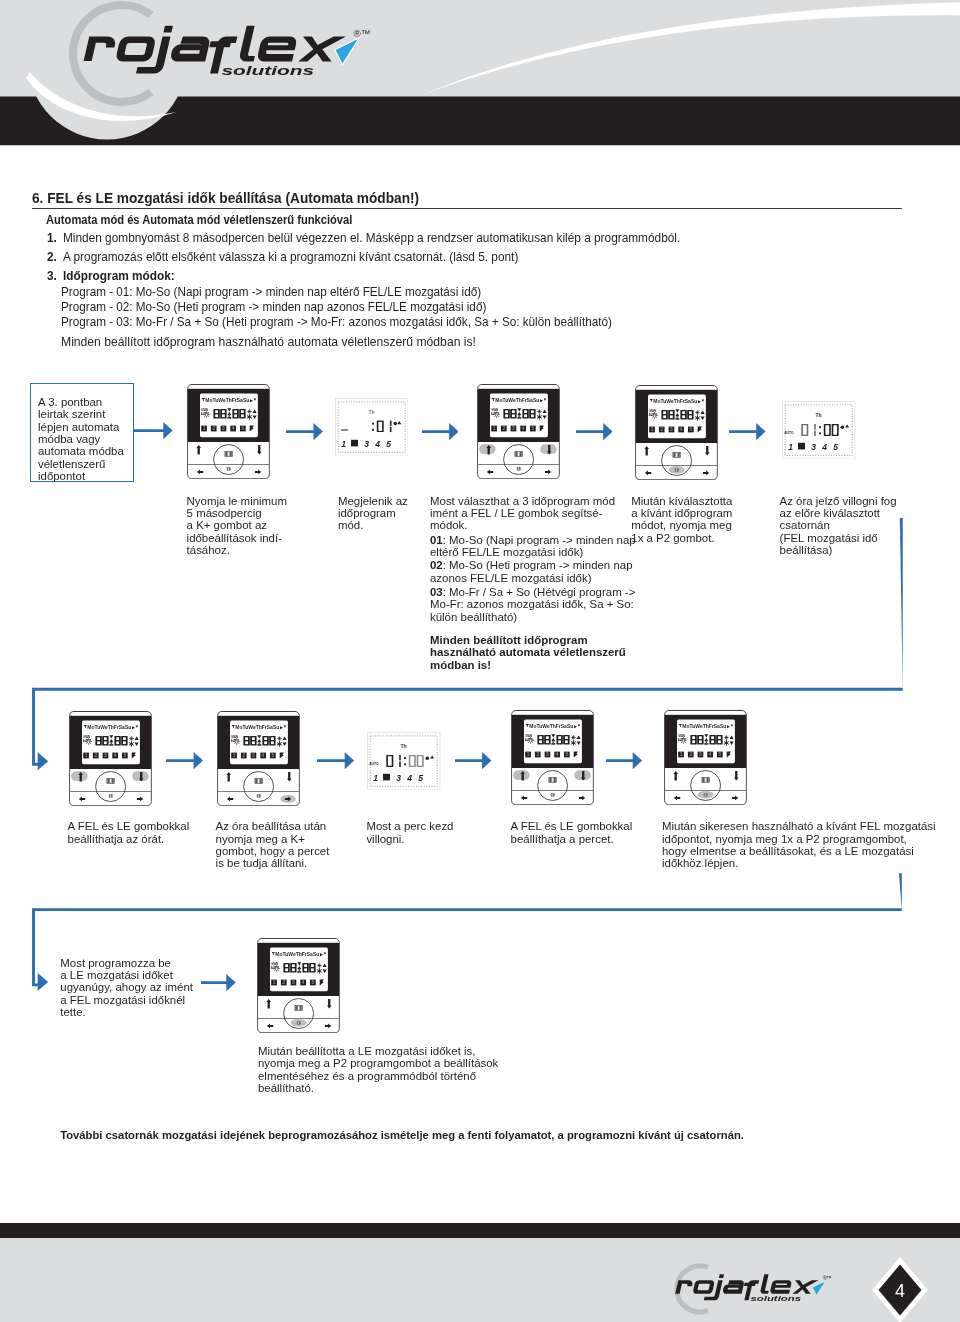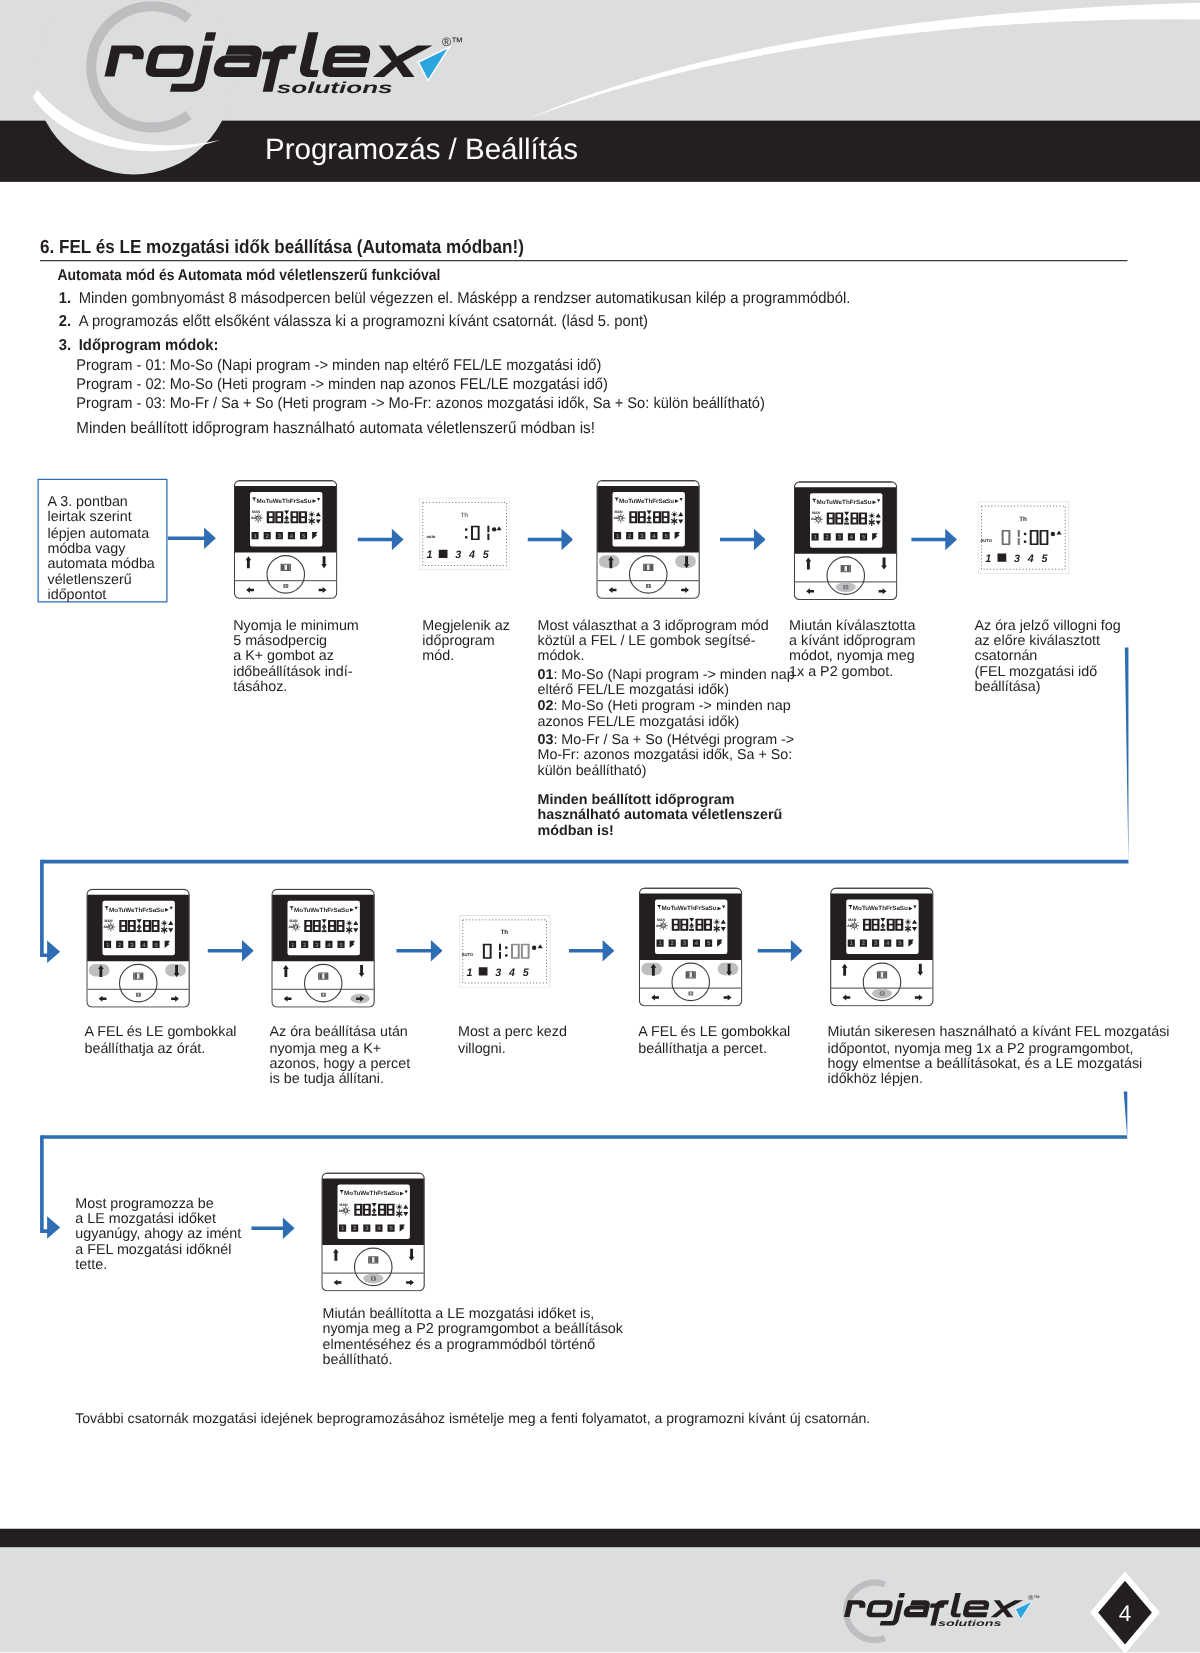--- a/index.html
+++ b/index.html
@@ -83,21 +83,20 @@
         <path d="M152,19 a9,9 0 0 1 9,-9 h13 v7.6 h-10.5 a2.3,2.3 0 0 0 -2.3,2.3 v33.6 h-9.2 z"></path>
         <rect x="144" y="15.6" width="24" height="7.2"></rect>
         <path d="M182,-2.5 h9.4 v33.5 a2,2 0 0 0 2,2 h6.5 v6.5 h-9 a9,9 0 0 1 -9,-9 z"></path>
         <path d="M212,10 h24 a9,9 0 0 1 9,9 v7.3 h-33 v2 a2.3,2.3 0 0 0 2.3,2.3 h30.7 v8.9 h-33 a9,9 0 0 1 -9,-9 v-11.5 a9,9 0 0 1 9,-9 z M212,17.3 h22 a2,2 0 0 1 2,2 v1.2 h-24 z" fill-rule="evenodd"></path>
         <path d="M251,10 h10.6 l9,10.2 l16.5,-10.2 h14.5 l-24.4,15.1 l14.3,14.4 h-10.6 l-9,-9.8 l-9,9.8 h-10.6 l14.3,-14.4 z"></path>
       </g>
       <path d="M324.0,11.5 L295.0,25.5 L304.0,43.0 Z" fill="#2ba5dd" stroke="#ffffff" stroke-width="1.3"></path>
       <text x="161.9" y="54.9" font-family="Liberation Sans,sans-serif" font-size="15" font-weight="bold" font-style="italic" fill="#231f20" textLength="108.9" lengthAdjust="spacingAndGlyphs">solutions</text>
       <text x="317.2" y="10.1" font-family="Liberation Sans,sans-serif" font-size="11.5" fill="#231f20">®™</text>
     </svg>
-    <div class="hdr-title">Programozás / Beállítás</div>
   </div>
 
   <div id="intro">
     <div class="sec-title">6. FEL és LE mozgatási idők beállítása (Automata módban!)</div>
     <div class="sec-rule"></div>
     <div class="sub-title">Automata mód és Automata mód véletlenszerű funkcióval</div>
 
     <div class="num" style="left:47px;top:231px">1.</div>
     <div class="itxt" style="left:63px;top:231px">Minden gombnyomást 8 másodpercen belül végezzen el. Másképp a rendzser automatikusan kilép a programmódból.</div>
     <div class="num" style="left:47px;top:249.5px">2.</div>
@@ -532,21 +531,21 @@
         <span class="cl">időbeállítások indí-</span>
         <span class="cl">tásához.</span>
       </div>
       <div class="cap" style="left:337.9px;top:494.5px">
         <span class="cl">Megjelenik az</span>
         <span class="cl">időprogram</span>
         <span class="cl">mód.</span>
       </div>
       <div class="cap" style="left:430px;top:494.5px">
         <span class="cl">Most választhat a 3 időprogram mód</span>
-        <span class="cl">köztül a FEL / LE gombok segítsé-</span>
+        <span class="cl">imént a FEL / LE gombok segítsé-</span>
         <span class="cl">módok.</span>
       </div>
       <div class="cap" style="left:430px;top:533.6px">
         <span class="cl"><b>01</b>: Mo-So (Napi program -&gt; minden nap</span>
         <span class="cl">eltérő FEL/LE mozgatási idők)</span>
       </div>
       <div class="cap" style="left:430px;top:559.2px">
         <span class="cl"><b>02</b>: Mo-So (Heti program -&gt; minden nap</span>
         <span class="cl">azonos FEL/LE mozgatási idők)</span>
       </div>
@@ -1065,21 +1064,21 @@
         <path d="M9.9,87.9 l3.1,-2.4 l0,1.4 l3.2,0 l0,2.0 l-3.2,0 l0,1.4 z" fill="#231f20"></path>
         <path d="M74.2,87.9 l-3.1,-2.4 l0,1.4 l-3.2,0 l0,2.0 l3.2,0 l0,1.4 z" fill="#231f20"></path>
       </svg>
       <div class="cap" style="left:67.6px;top:820.1px">
         <span class="cl">A FEL és LE gombokkal</span>
         <span class="cl">beállíthatja az órát.</span>
       </div>
       <div class="cap" style="left:215.6px;top:820.1px">
         <span class="cl">Az óra beállítása után</span>
         <span class="cl">nyomja meg a K+</span>
-        <span class="cl">azonos, hogy a percet</span>
+        <span class="cl">gombot, hogy a percet</span>
         <span class="cl">is be tudja állítani.</span>
       </div>
       <div class="cap" style="left:366.4px;top:820.1px">
         <span class="cl">Most a perc kezd</span>
         <span class="cl">villogni.</span>
       </div>
       <div class="cap" style="left:510.6px;top:820.1px">
         <span class="cl">A FEL és LE gombokkal</span>
         <span class="cl">beállíthatja a percet.</span>
       </div>
@@ -1213,21 +1212,21 @@
         <rect x="42.1" y="83.7" width="0.85" height="2.2" fill="#58595b"></rect>
         <path d="M9.9,87.9 l3.1,-2.4 l0,1.4 l3.2,0 l0,2.0 l-3.2,0 l0,1.4 z" fill="#231f20"></path>
         <path d="M74.2,87.9 l-3.1,-2.4 l0,1.4 l-3.2,0 l0,2.0 l3.2,0 l0,1.4 z" fill="#231f20"></path>
       </svg>
       <div class="cap" style="left:258px;top:1044.8px">
         <span class="cl">Miután beállította a LE mozgatási időket is,</span>
         <span class="cl">nyomja meg a P2 programgombot a beállítások</span>
         <span class="cl">elmentéséhez és a programmódból történő</span>
         <span class="cl">beállítható.</span>
       </div>
-      <div class="cap" style="left:60.2px;top:1128.8px;font-size:11.25px;font-weight:normal">
+      <div class="cap" style="left:60.2px;top:1128.8px;font-size:11.25px;font-weight:bold">
         <span class="cl">További csatornák mozgatási idejének beprogramozásához ismételje meg a fenti folyamatot, a programozni kívánt új csatornán.</span>
       </div>
     </div>
 
   <div id="footer">
     <div class="ftr-band"></div>
     <div class="ftr-gray"></div>
     <svg class="ftr-ring" width="54" height="56" viewBox="0 0 54 56">
       <path d="M43,6.5 A23,23 0 1 0 43,49.5" fill="none" stroke="#bcbec0" stroke-width="5.1"></path>
     </svg>

